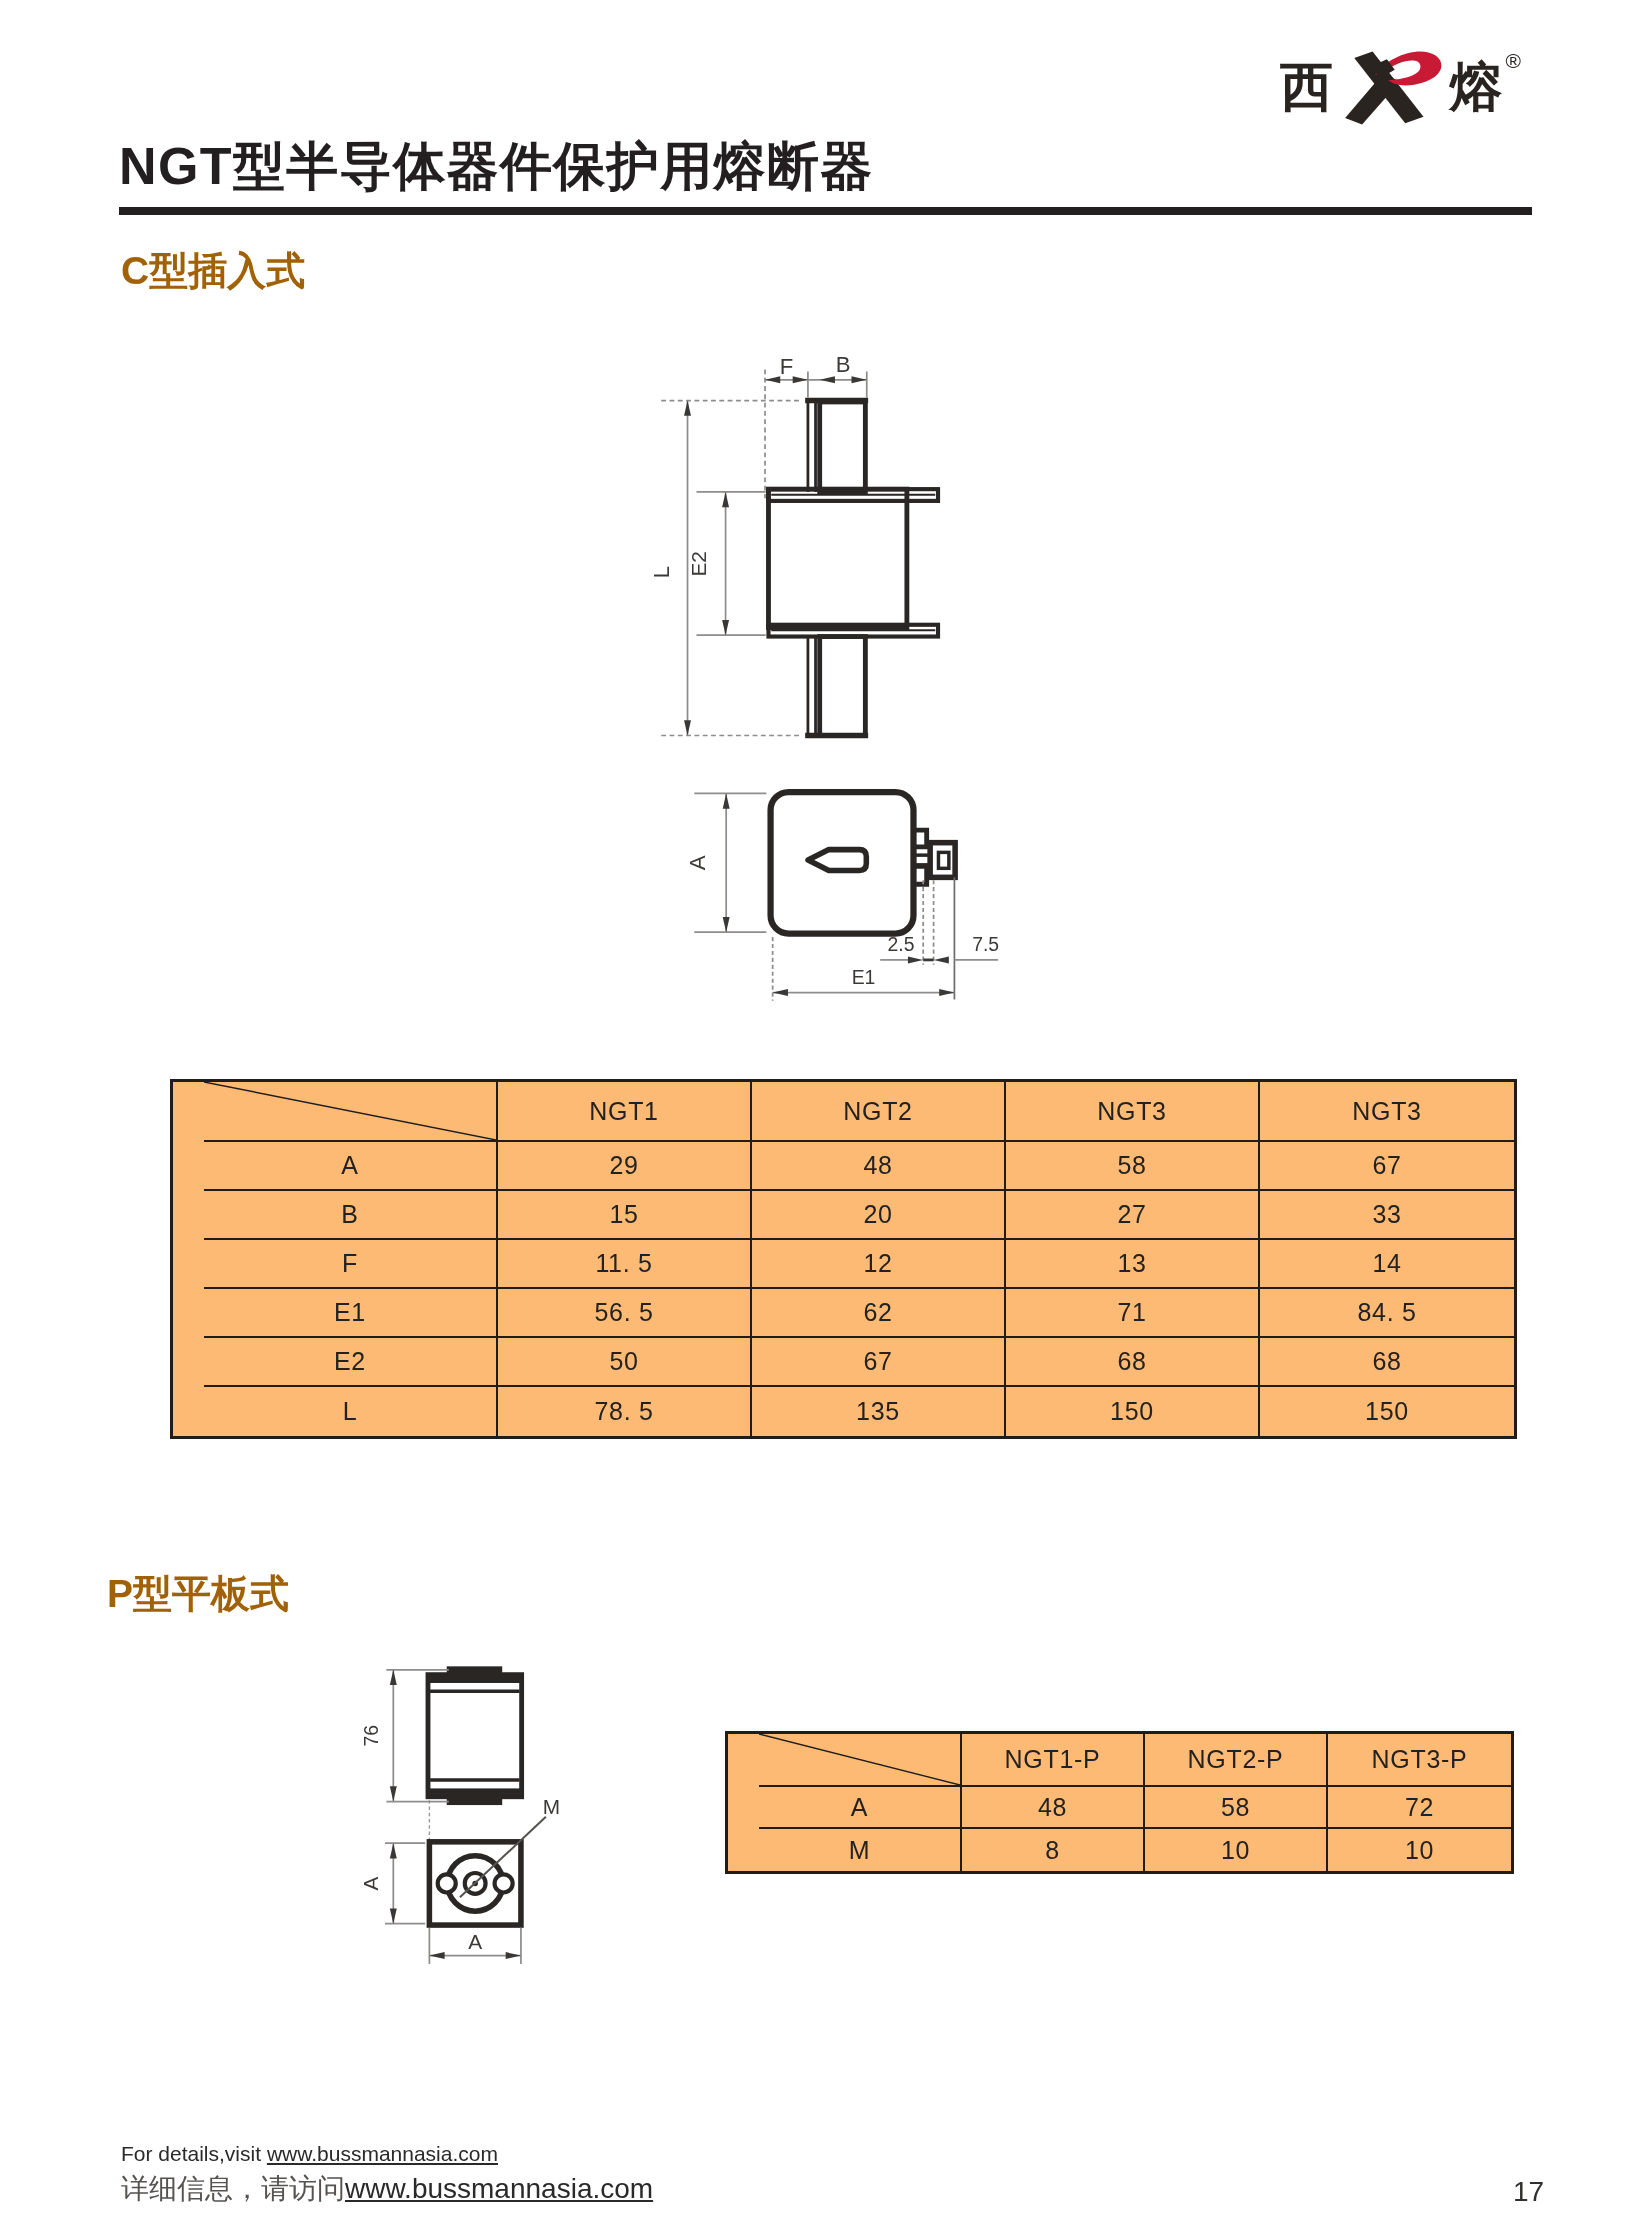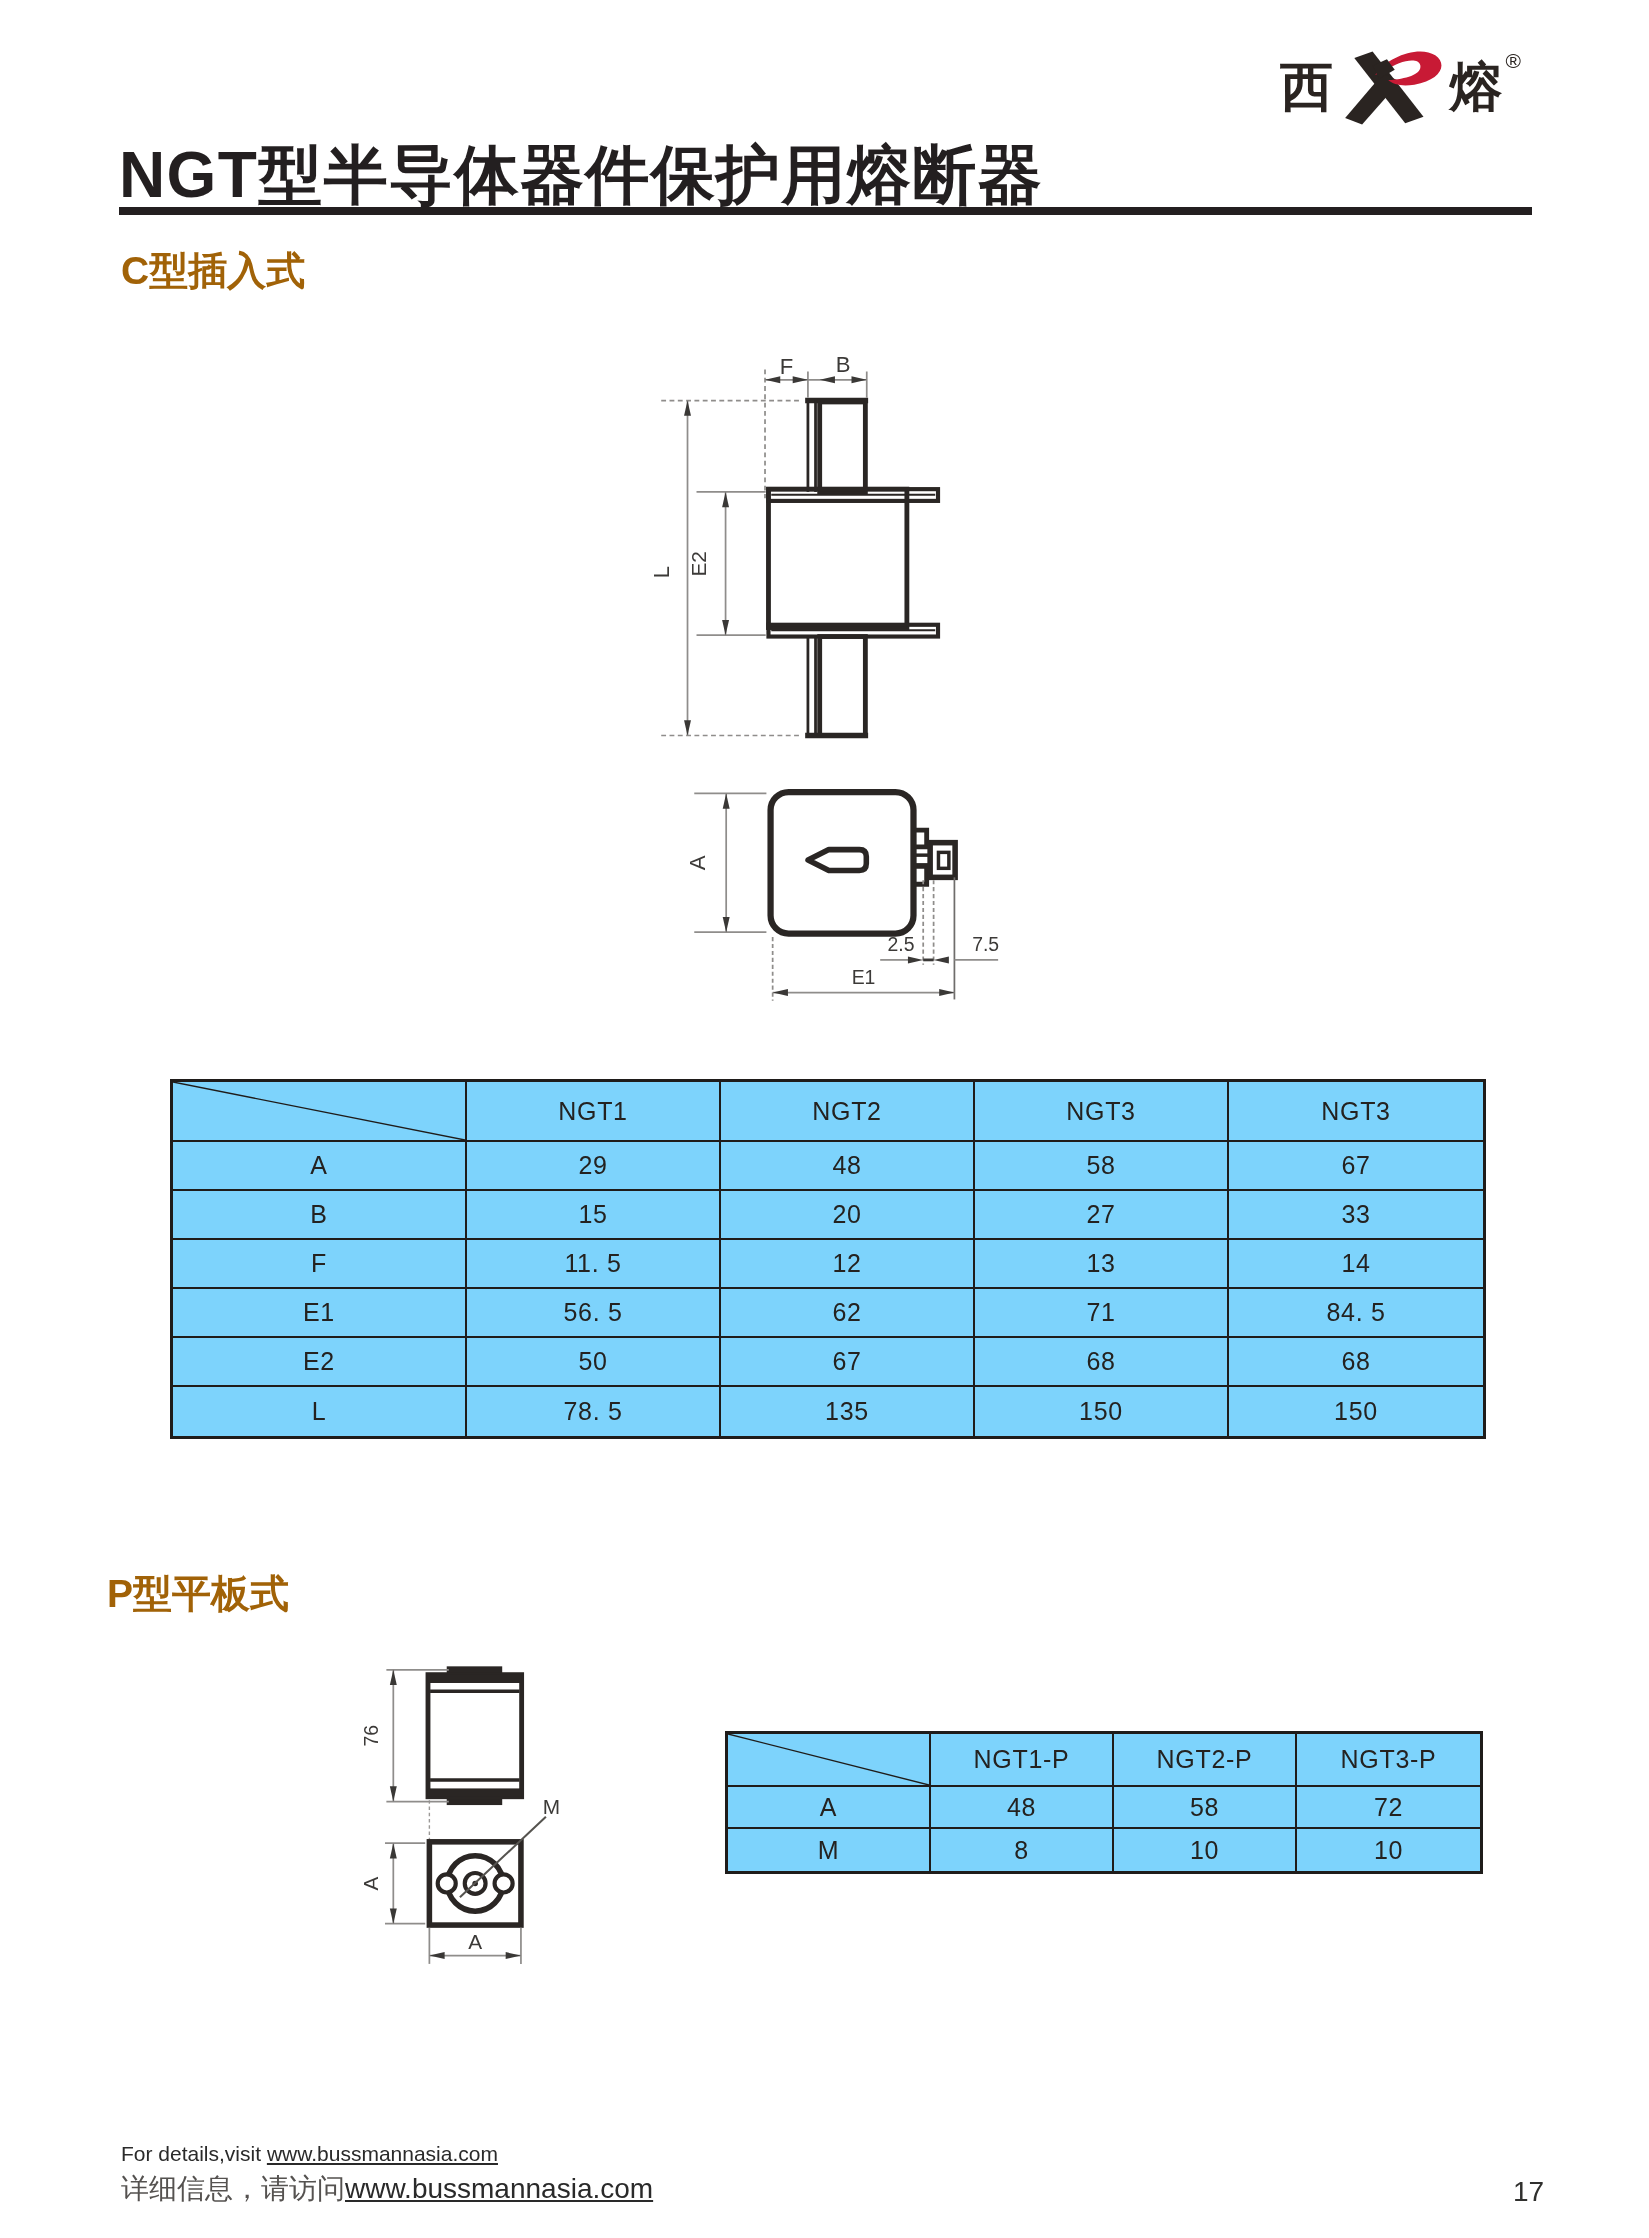--- a/index.html
+++ b/index.html
@@ -3,35 +3,35 @@
 <meta charset="utf-8">
 <style>
   html,body{margin:0;padding:0;}
   body{
     width:1650px;height:2239px;position:relative;background:#ffffff;
     font-family:"Liberation Sans", sans-serif;color:#231f20;overflow:hidden;
   }
   .abs{position:absolute;}
 
   
-  .page-title{left:119px;top:132px;font-size:64px;font-weight:bold;letter-spacing:1.4px;white-space:nowrap;}
+  .page-title{left:119px;top:132px;font-size:52px;font-weight:bold;letter-spacing:1.4px;white-space:nowrap;}
   .title-rule{left:119px;top:207px;width:1413px;height:8.3px;background:#231f20;}
 
   
   .logo{left:1280px;top:50px;display:flex;align-items:center;height:72px;}
   .logo-char{font-size:53px;font-weight:bold;color:#2a2421;line-height:1;}
   .logo-reg{font-size:21px;color:#2a2421;align-self:flex-start;margin-left:2.8px;margin-top:-1.4px;}
 
   
   .sec-head{font-size:39px;font-weight:600;color:#a16207;white-space:nowrap;}
   .sec-c{left:121px;top:244px;}
   .sec-p{left:107px;top:1567px;}
 
   
-  .dimtable{display:grid;border:3.5px solid #1f1c1a;background:#7dd3fc;}
+  .dimtable{display:grid;border:3.5px solid #1f1c1a;background:#fdba74;padding-left:31px;}
   .dimtable .cell{
     border-right:2.8px solid #1f1c1a;border-bottom:2.8px solid #1f1c1a;
     display:flex;align-items:center;justify-content:center;
     font-size:25px;color:#242220;letter-spacing:0.7px;
   }
   .t1{left:170px;top:1079px;width:1310px;grid-template-columns:294px 1fr 1fr 1fr 1fr;grid-template-rows:60px repeat(6,49px);}
   .t1 .cell:nth-child(5n){border-right:0;}
   .t1 .cell:nth-last-child(-n+5){border-bottom:0;}
   .t2{left:725px;top:1731px;width:752px;grid-template-columns:203px 1fr 1fr 1fr;grid-template-rows:53px 42px 42px;}
   .t2 .cell:nth-child(4n){border-right:0;}

